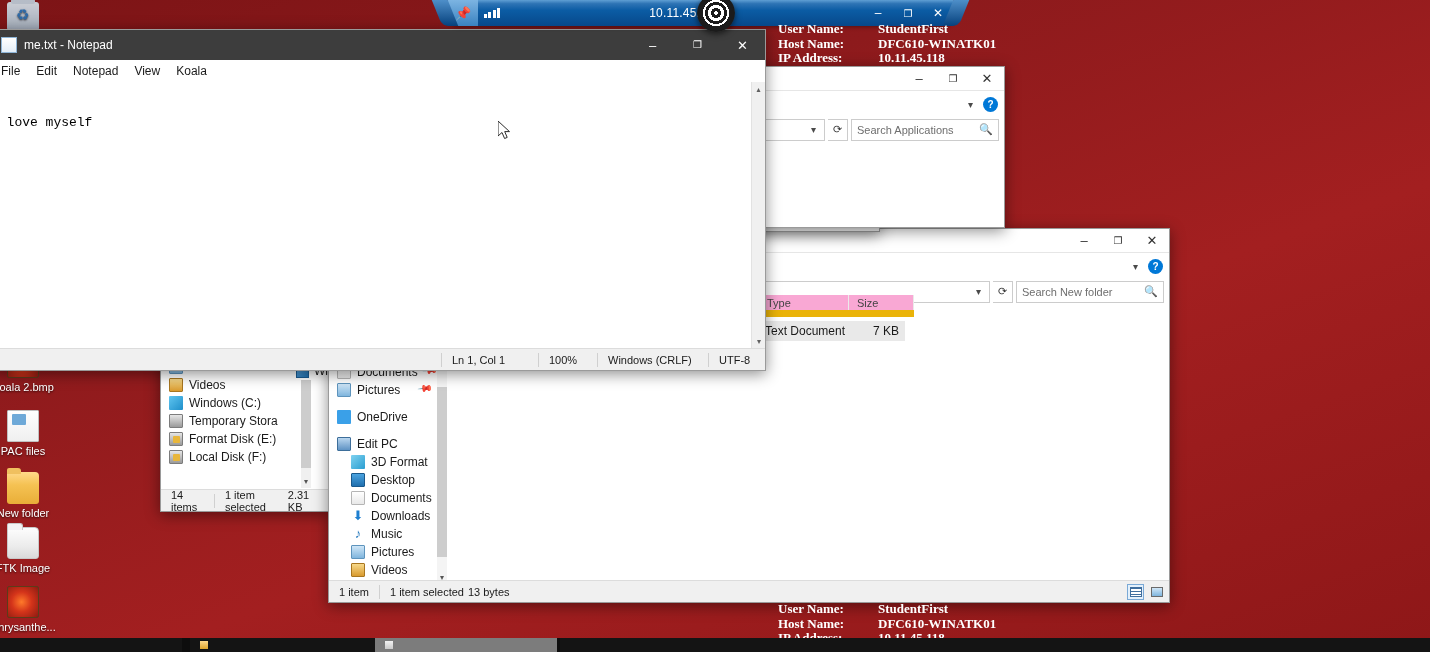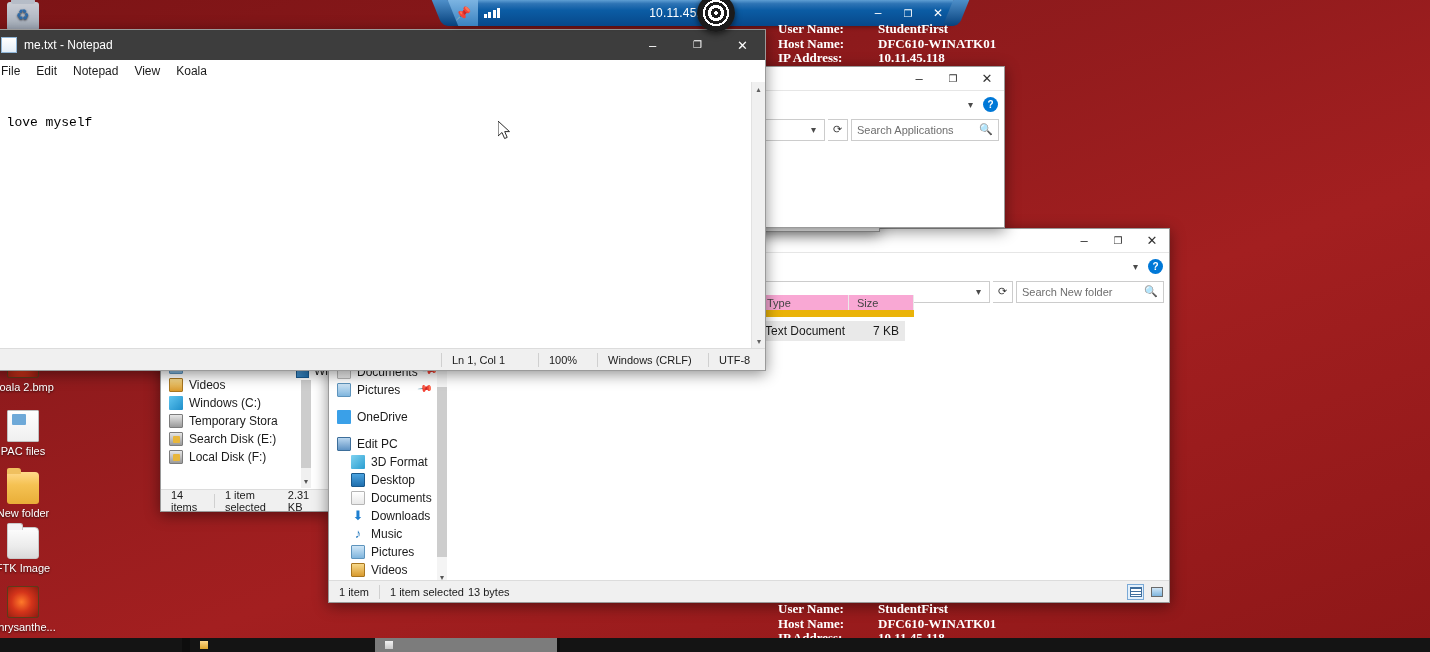--- a/index.html
+++ b/index.html
@@ -336,21 +336,21 @@
       <div class="nav-item">
         <span class="ni ni-win"></span>
         <span>Windows (C:)</span>
       </div>
       <div class="nav-item">
         <span class="ni ni-drive"></span>
         <span>Temporary Stora</span>
       </div>
       <div class="nav-item">
         <span class="ni ni-lock"></span>
-        <span>Search Disk (E:)</span>
+        <span>Format Disk (E:)</span>
       </div>
       <div class="nav-item">
         <span class="ni ni-lock"></span>
         <span>Local Disk (F:)</span>
       </div>
     </div>
     <div style="position:absolute; right:18px; top:4px; width:10px; height:128px; background:#f0f0f0;">
       <div style="position:absolute; top:0; left:0; width:10px; height:108px; background:#cdcdcd;"></div>
       <div style="position:absolute; bottom:0; left:0; width:10px; height:14px; display:flex;align-items:center;justify-content:center;font-size:8px;color:#555;">▾</div>
     </div>

